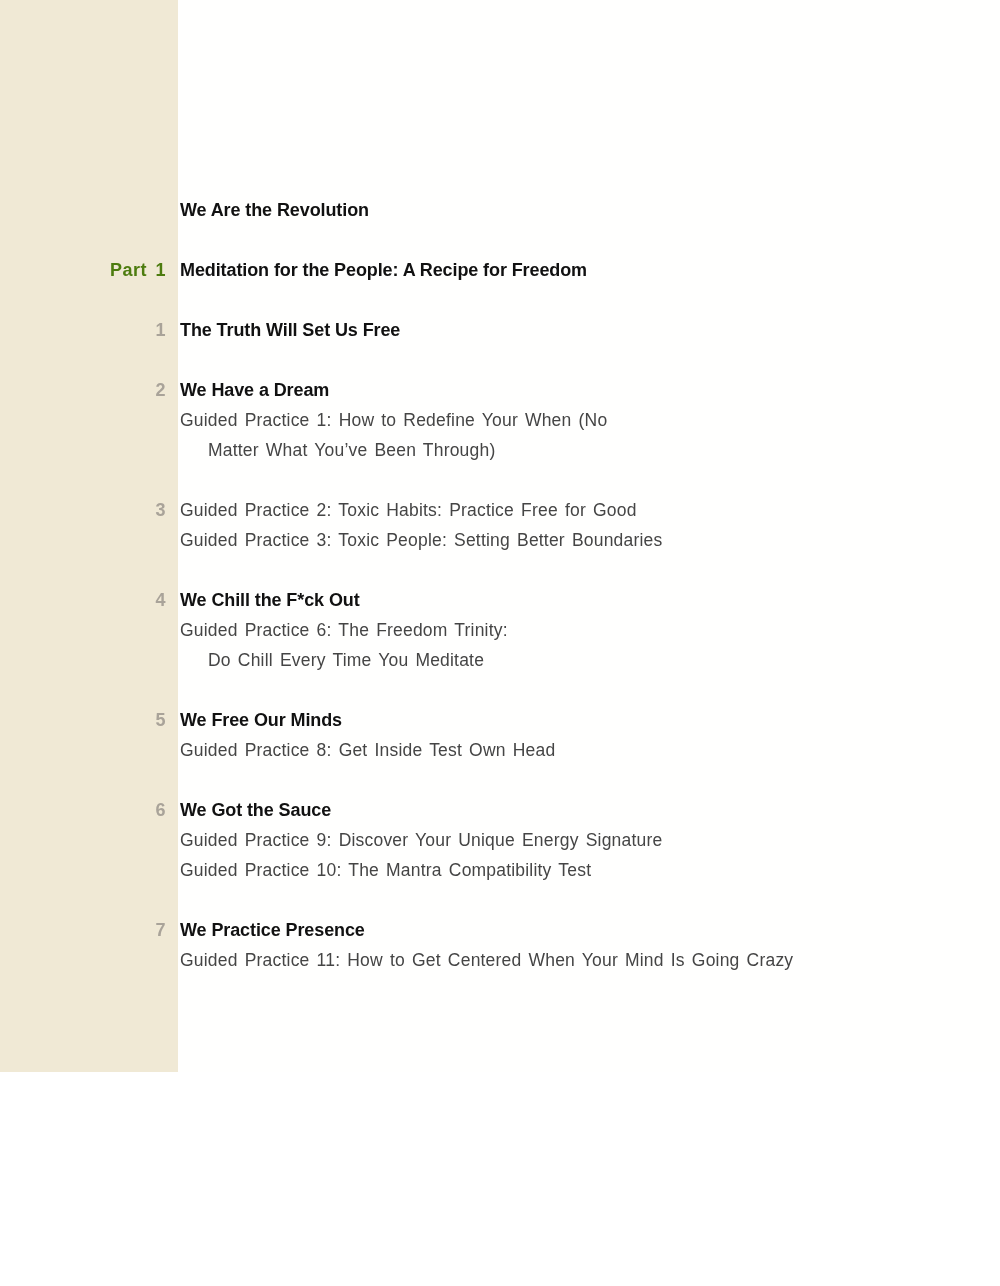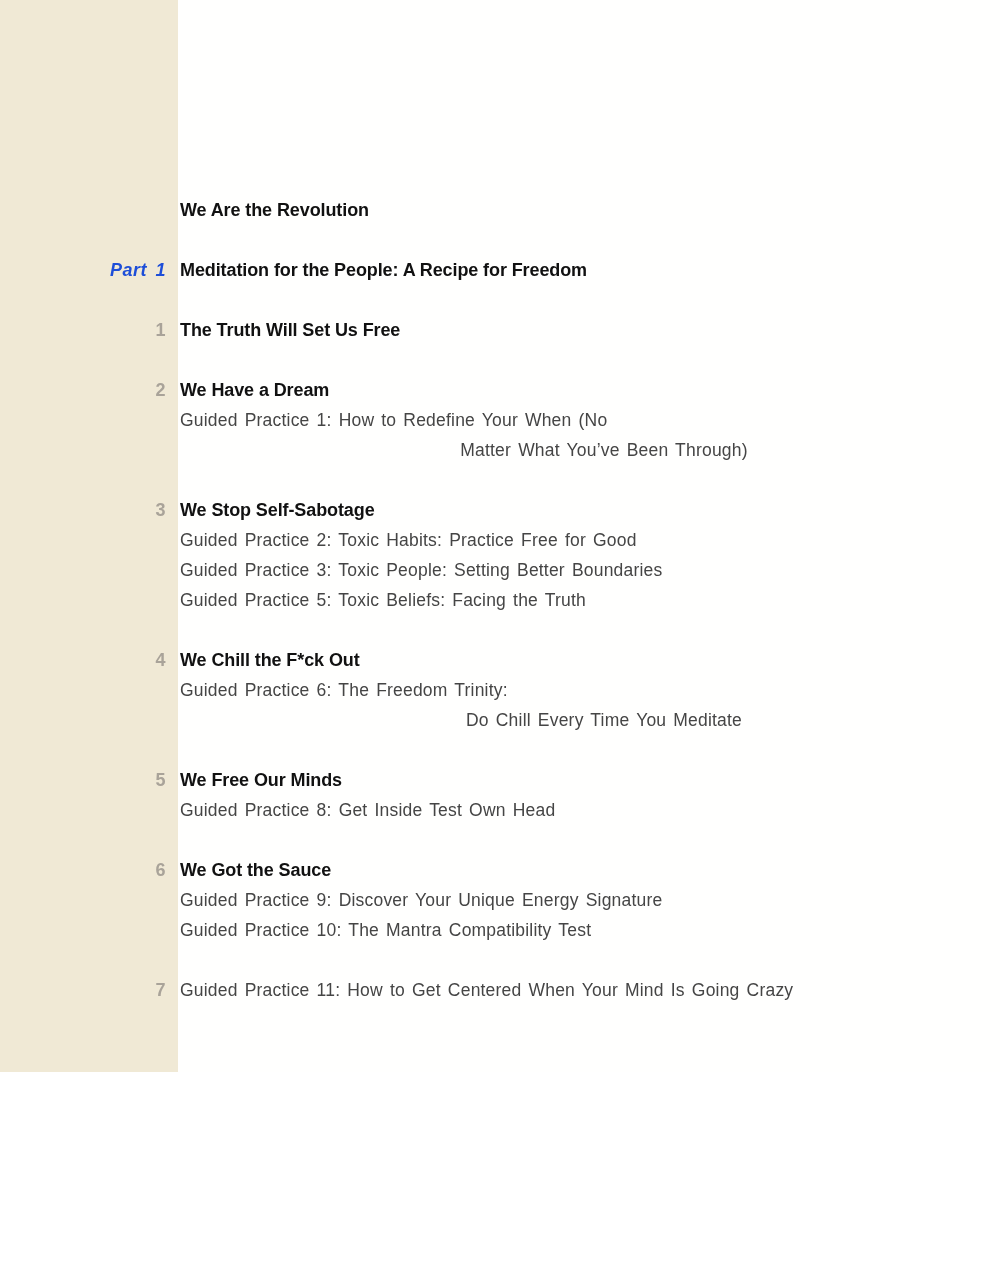--- a/index.html
+++ b/index.html
@@ -37,23 +37,22 @@
     margin-bottom: 30px;
   }
   .label {
     text-align: right;
     line-height: 30px;
     font-size: 18px;
     font-weight: 700;
     letter-spacing: 0.5px;
   }
   .part-label {
-    color: #1d4ed8;
+    color: #4d7c0f;
     word-spacing: 3px;
-    font-style: italic;
   }
   .chapter-num {
     color: #a9a399;
   }
   .title {
     font-size: 18px;
     font-weight: 600;
     line-height: 30px;
     color: #111111;
     letter-spacing: -0.1px;
@@ -63,21 +62,20 @@
     font-size: 17.5px;
     font-weight: 400;
     line-height: 30px;
     color: #454545;
     letter-spacing: 0.2px;
     word-spacing: 2px;
     white-space: nowrap;
   }
   .gp.indent {
     padding-left: 28px;
-    text-align: center;
   }
   .page-number {
     position: absolute;
     top: 1222px;
     right: 66px;
     font-size: 16px;
     font-weight: 700;
     letter-spacing: 0.5px;
     color: #111111;
   }
@@ -112,24 +110,22 @@
       <div>
         <div class="title">We Have a Dream</div>
         <div class="gp">Guided Practice 1: How to Redefine Your When (No</div>
         <div class="gp indent">Matter What You’ve Been Through)</div>
       </div>
     </section>
 
     <section class="row">
       <div class="label chapter-num">3</div>
       <div>
-        <div class="title">We Stop Self-Sabotage</div>
         <div class="gp">Guided Practice 2: Toxic Habits: Practice Free for Good</div>
         <div class="gp">Guided Practice 3: Toxic People: Setting Better Boundaries</div>
-        <div class="gp">Guided Practice 5: Toxic Beliefs: Facing the Truth</div>
       </div>
     </section>
 
     <section class="row">
       <div class="label chapter-num">4</div>
       <div>
         <div class="title">We Chill the F*ck Out</div>
         <div class="gp">Guided Practice 6: The Freedom Trinity:</div>
         <div class="gp indent">Do Chill Every Time You Meditate</div>
       </div>
@@ -148,20 +144,21 @@
       <div>
         <div class="title">We Got the Sauce</div>
         <div class="gp">Guided Practice 9: Discover Your Unique Energy Signature</div>
         <div class="gp">Guided Practice 10: The Mantra Compatibility Test</div>
       </div>
     </section>
 
     <section class="row">
       <div class="label chapter-num">7</div>
       <div>
+        <div class="title">We Practice Presence</div>
         <div class="gp">Guided Practice 11: How to Get Centered When Your Mind Is Going Crazy</div>
       </div>
     </section>
 
   </main>
 
   <div class="page-number">vii</div>
 </div>
 
 </body></html>

